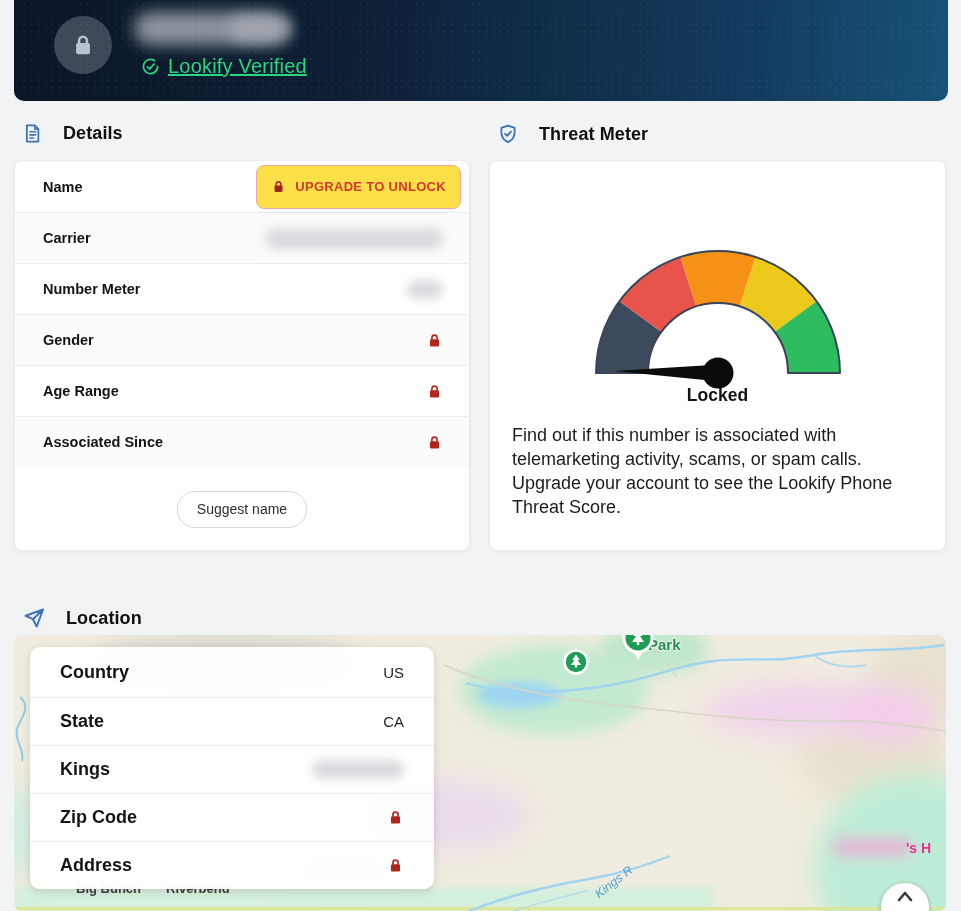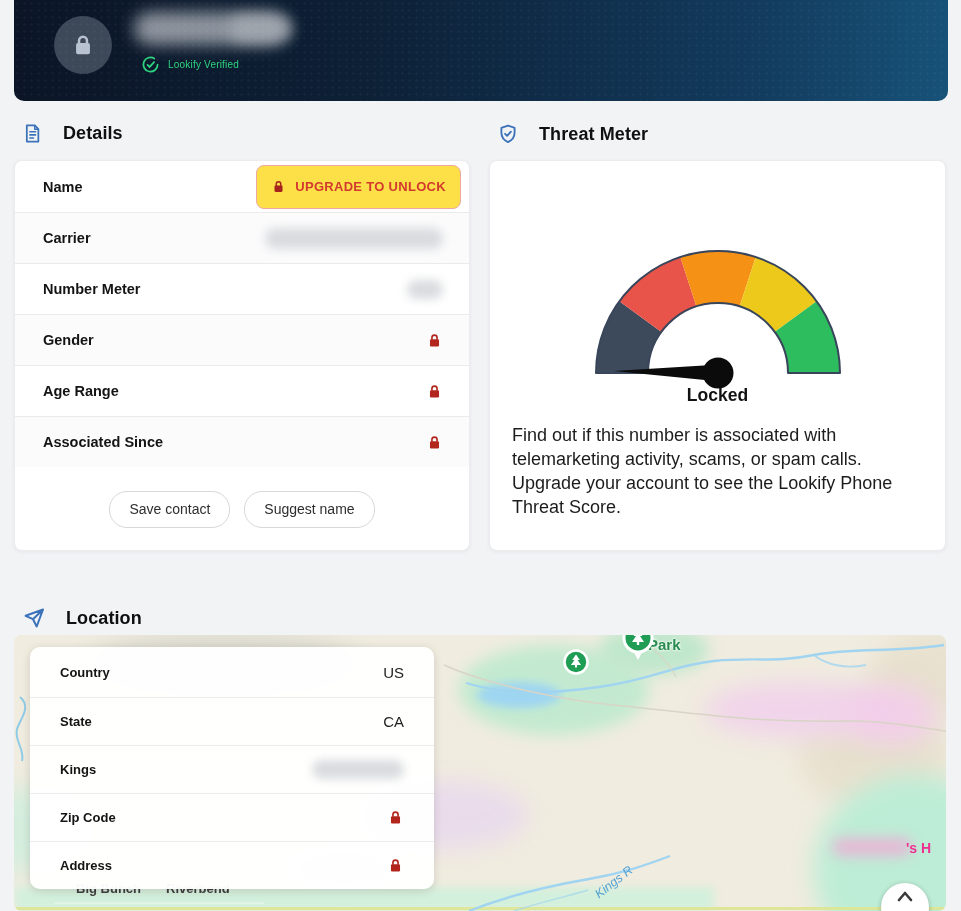--- a/index.html
+++ b/index.html
@@ -23,21 +23,21 @@
   }
   .avatar {
     left:40px; top:16px; width:58px; height:58px; border-radius:50%;
     background:#3d4859; display:flex; align-items:center; justify-content:center;
   }
   .name-blur { left:120px; top:12px; width:152px; height:33px; border-radius:17px;
     background:#989ea7; filter:blur(8px); opacity:.92; }
   .name-blur2 { left:216px; top:16px; width:62px; height:25px; border-radius:13px;
     background:#a3a9b1; filter:blur(7px); opacity:.85; }
   .verified { left:127px; top:55px; display:flex; align-items:center; gap:8px; z-index:2; }
-  .verified span { color:#2ed47f; font-size:10px; letter-spacing:.2px; }
+  .verified span { color:#2ed47f; font-size:20px; letter-spacing:.2px;text-decoration:underline; }
 
   
   .sec-head { display:flex; align-items:center; gap:20px; }
   .sec-head b { font-size:18px; color:#101010; letter-spacing:.1px; }
   .head-details { left:22px; top:123px; }
   .head-threat  { left:497px; top:123px; }
   .head-location{ left:22px; top:606px; }
 
   
   .card {
@@ -88,21 +88,21 @@
   .loc-card {
     position:absolute; left:16px; top:12px; width:404px; height:242px;
     background:rgba(255,255,255,.97); border-radius:10px;
     box-shadow:0 2px 10px rgba(0,0,0,.14); z-index:3;
   }
   .lrow {
     height:48px; display:flex; align-items:center; justify-content:space-between;
     padding:0 30px; border-top:1px solid #ebebeb;
   }
   .lrow:first-child { border-top:none; height:50px; }
-  .lrow .lbl { font-weight:bold; font-size:13px; color:#141414; }
+  .lrow .lbl { font-weight:bold; font-size:18px; color:#141414; }
   .lrow .val { font-size:15px; color:#1f1f1f; }
 
   .map-label { position:absolute; z-index:1; white-space:nowrap; }
   .lbl-park { left:634px; top:1px; color:#2a8c50; font-weight:bold; font-size:15px;
     text-shadow:0 0 3px #fff,0 0 3px #fff; }
   .lbl-bigbunch { left:62px; top:246px; color:#404040; font-weight:bold; font-size:13px; filter:blur(.4px); }
   .lbl-riverbend{ left:152px; top:246px; color:#404040; font-weight:bold; font-size:13px; filter:blur(.4px); }
   .lbl-kings { left:578px; top:240px; color:#55a3d3; font-style:italic; font-size:12.5px;
     transform:rotate(-38deg); }
   .lbl-pink { left:892px; top:205px; color:#ee2f92; font-weight:bold; font-size:14px; }
@@ -184,21 +184,20 @@
     </svg>
   </div>
   <div class="drow alt">
     <span class="lbl">Associated Since</span>
     <svg width="17" height="17" viewBox="0 0 24 24">
       <path fill="#b3261e" d="M12 3.2a4.8 4.8 0 0 0-4.8 4.8v3h2.3V8a2.5 2.5 0 0 1 5 0v3h2.3V8A4.8 4.8 0 0 0 12 3.2z"></path>
       <rect fill="#b3261e" x="5.6" y="10.2" width="12.8" height="10.4" rx="1.8"></rect>
     </svg>
   </div>
   <div class="card-footer">
-    <button class="ghost-btn">Save contact</button>
     <button class="ghost-btn">Suggest name</button>
   </div>
 </section>
 
 <div class="abs sec-head head-threat">
   <svg width="22" height="22" viewBox="0 0 24 24" fill="none" stroke="#3b72b9" stroke-width="2" stroke-linejoin="round" stroke-linecap="round">
     <path d="M12 2.8l7.2 2.6v5.2c0 4.6-3 8.2-7.2 10.2-4.2-2-7.2-5.6-7.2-10.2V5.4z"></path>
     <path d="M8.8 11.8l2.2 2.2 4.2-4.6"></path>
   </svg>
   <b>Threat Meter</b>

